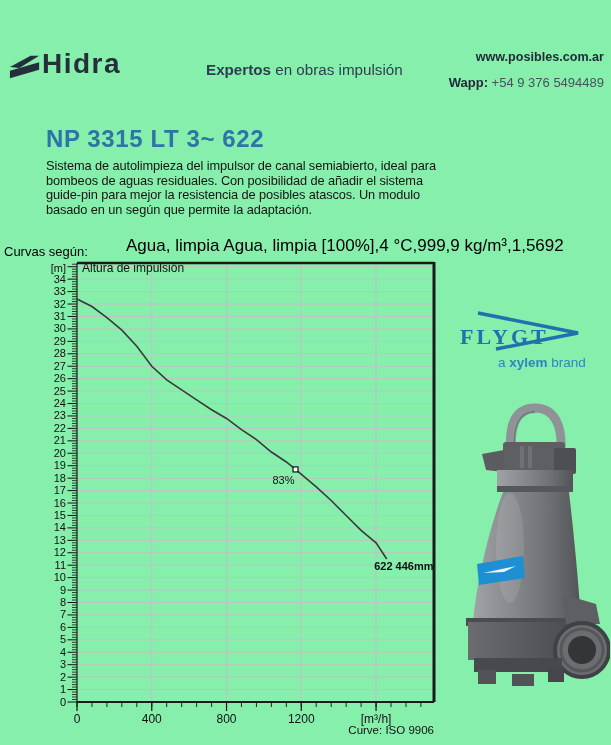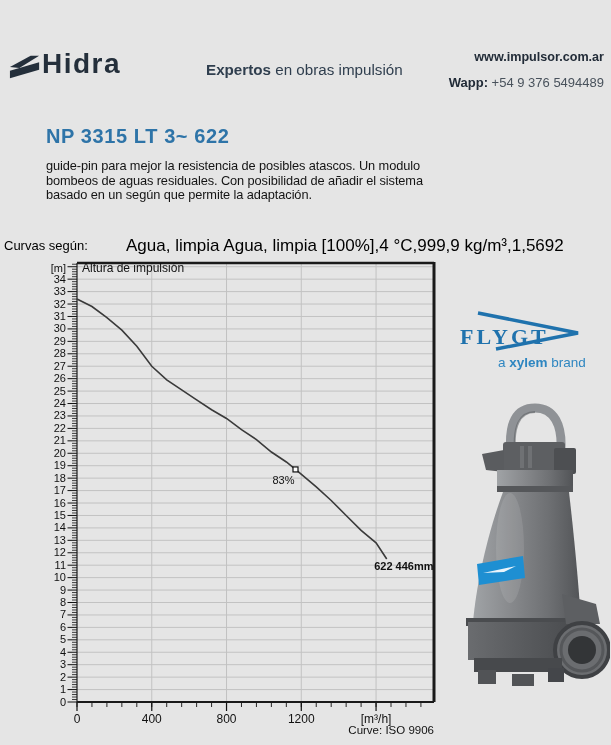--- a/index.html
+++ b/index.html
@@ -1,33 +1,33 @@
 <!DOCTYPE html>
 <html><head>
 <meta charset="utf-8">
 <style>
   html,body{margin:0;padding:0;background:#ffffff;}
-  #canvas{position:relative;width:611px;height:745px;background:#e5e5e5;overflow:hidden;
+  #canvas{position:relative;width:611px;height:745px;background:#86efac;overflow:hidden;
           font-family:"Liberation Sans", sans-serif;color:#1a1a1a;}
   .abs{position:absolute;}
 
   
   .brand-glyph{left:8px;top:50px;}
   .brand-text{left:42px;top:48px;font-size:28px;font-weight:700;color:#242f3b;letter-spacing:1.5px;}
   .tagline{left:206px;top:61px;font-size:15.2px;color:#2f3e4e;}
   .tagline b{font-weight:700;}
   .contact{right:7px;top:50px;text-align:right;line-height:15px;}
   .contact .site{font-size:12.6px;font-weight:700;color:#222c38;}
   .contact .wapp{font-size:13px;color:#49525c;margin-top:10px;}
   .contact .wapp b{color:#222c38;font-weight:700;}
 
   
-  .title{left:46px;top:125px;font-size:20px;font-weight:700;color:#2e74a8;letter-spacing:0.6px;}
+  .title{left:46px;top:125px;font-size:24px;font-weight:700;color:#2e74a8;letter-spacing:0.6px;}
   .descr{left:46px;top:159px;font-size:12.8px;line-height:14.6px;color:#141414;letter-spacing:-0.1px;}
-  .curvas-label{left:4px;top:238px;font-size:13px;color:#000;}
+  .curvas-label{left:4px;top:244px;font-size:13px;color:#000;}
   .fluid{left:126px;top:236px;font-size:17px;color:#000;}
 
   
   .chart{left:0px;top:255px;}
   .chart text{font-family:"Liberation Sans", sans-serif;}
 
   
   .flygt{left:450px;top:300px;}
   .pump{left:448px;top:398px;}
 </style>
@@ -37,28 +37,29 @@
 
   <svg class="abs brand-glyph" width="34" height="32" viewBox="0 0 36 34">
     <polygon points="2,18 24,6 33,6 12,19" fill="#242f3b"></polygon>
     <polygon points="2,22 33,13 33,21 2,30" fill="#242f3b"></polygon>
   </svg>
   <div class="abs brand-text">Hidra</div>
 
   <div class="abs tagline"><b>Expertos</b><span> en obras impulsión</span></div>
 
   <div class="abs contact">
-    <div class="site">www.impulsor.com.ar</div>
+    <div class="site">www.posibles.com.ar</div>
     <div class="wapp"><b>Wapp:</b><span> +54 9 376 5494489</span></div>
   </div>
 
   <div class="abs title">NP 3315 LT 3~ 622</div>
   <div class="abs descr">
+    <div>Sistema de autolimpieza del impulsor de canal semiabierto, ideal para</div>
+    <div>bombeos de aguas residuales. Con posibilidad de añadir el sistema</div>
     <div>guide-pin para mejor la resistencia de posibles atascos. Un modulo</div>
-    <div>bombeos de aguas residuales. Con posibilidad de añadir el sistema</div>
     <div>basado en un según que permite la adaptación.</div>
   </div>
 
   <div class="abs curvas-label">Curvas según:</div>
   <div class="abs fluid">Agua, limpia Agua, limpia [100%],4 °C,999,9 kg/m³,1,5692</div>
 
   <svg class="abs chart" width="470" height="490">
       <line x1="77" y1="434.5637393767705" x2="434" y2="434.5637393767705" stroke="#c2c2c2" stroke-width="1"></line>
       <line x1="77" y1="422.1274787535411" x2="434" y2="422.1274787535411" stroke="#c2c2c2" stroke-width="1"></line>
       <line x1="77" y1="409.6912181303116" x2="434" y2="409.6912181303116" stroke="#c2c2c2" stroke-width="1"></line>

